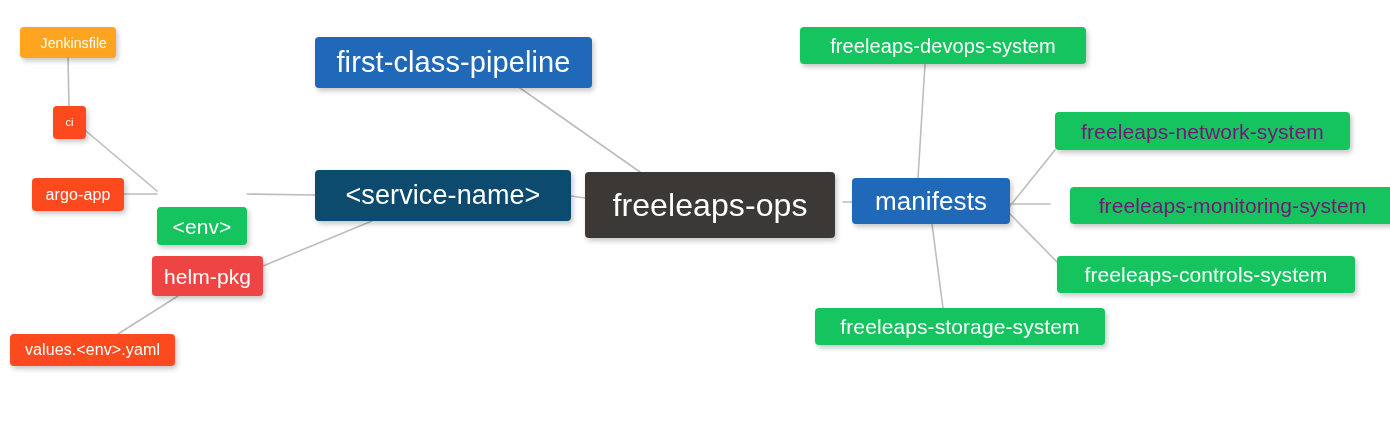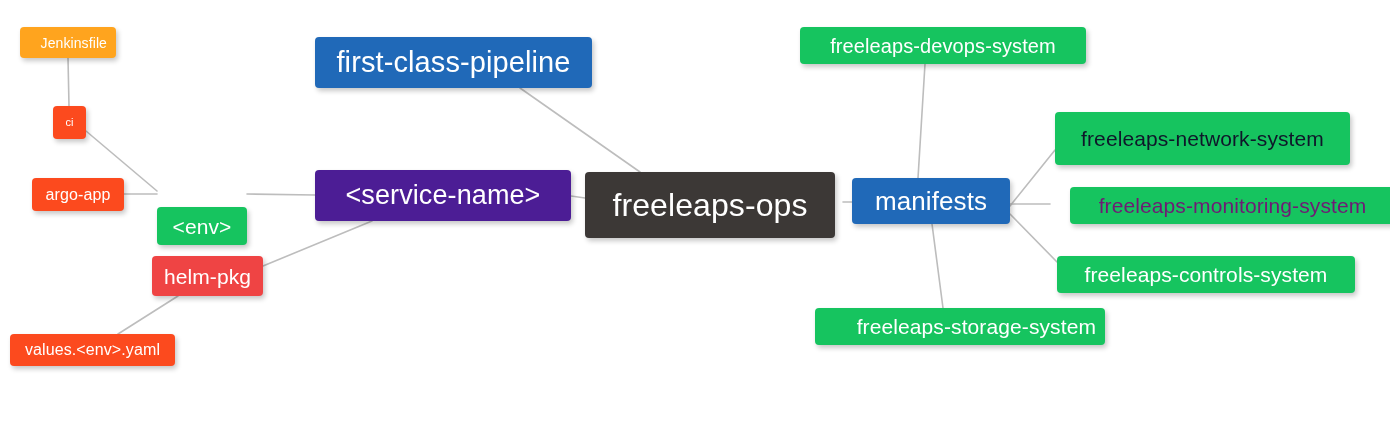--- a/index.html
+++ b/index.html
@@ -79,38 +79,38 @@
       </div>
       <div class="node" style="left: 152px; top: 256px; width: 111px; height: 40px; background: #ef4444; font-size: 21px; color: rgb(255, 255, 255);">
         <span class="node-label">helm-pkg</span>
       </div>
       <div class="node" style="left: 10px; top: 334px; width: 165px; height: 32px; background: rgb(252, 74, 30); font-size: 16px; color: rgb(255, 255, 255);">
         <span class="node-label">values.&lt;env&gt;.yaml</span>
       </div>
       <div class="node" style="left: 315px; top: 37px; width: 277px; height: 51px; background: rgb(32, 105, 184); font-size: 29px; color: rgb(255, 255, 255);">
         <span class="node-label">first-class-pipeline</span>
       </div>
-      <div class="node" style="left: 315px; top: 170px; width: 256px; height: 51px; background: #4c1d95; font-size: 27px; color: rgb(255, 255, 255);">
+      <div class="node" style="left: 315px; top: 170px; width: 256px; height: 51px; background: #0c4a6e; font-size: 27px; color: rgb(255, 255, 255);">
         <span class="node-label">&lt;service-name&gt;</span>
       </div>
       <div class="node" style="left: 585px; top: 172px; width: 250px; height: 66px; background: rgb(60, 56, 54); font-size: 32px; color: rgb(255, 255, 255);">
         <span class="node-label">freeleaps-ops</span>
       </div>
       <div class="node" style="left: 852px; top: 178px; width: 158px; height: 46px; background: rgb(32, 105, 184); font-size: 26px; color: rgb(255, 255, 255);">
         <span class="node-label">manifests</span>
       </div>
       <div class="node" style="left: 800px; top: 27px; width: 286px; height: 37px; background: rgb(22, 196, 95); font-size: 20px; color: rgb(255, 255, 255);">
         <span class="node-label">freeleaps-devops-system</span>
       </div>
-      <div class="node" style="left: 1055px; top: 112px; width: 295px; height: 53px; background: rgb(22, 196, 95); font-size: 21px; color: #0f172a;">
+      <div class="node" style="left: 1055px; top: 112px; width: 295px; height: 38px; background: rgb(22, 196, 95); font-size: 21px; color: #701a75;">
         <span class="node-label">freeleaps-network-system</span>
       </div>
       <div class="node" style="left: 1050px; top: 187px; width: 325px; height: 37px; background: rgb(22, 196, 95); font-size: 21px; color: #701a75; margin-left: 20px;">
         <span class="node-label">freeleaps-monitoring-system</span>
       </div>
       <div class="node" style="left: 1057px; top: 256px; width: 298px; height: 37px; background: rgb(22, 196, 95); font-size: 21px; color: rgb(255, 255, 255);">
         <span class="node-label">freeleaps-controls-system</span>
       </div>
-      <div class="node" style="left: 815px; top: 308px; width: 290px; height: 37px; background: rgb(22, 196, 95); font-size: 21px; color: rgb(255, 255, 255); justify-content: flex-end;">
+      <div class="node" style="left: 815px; top: 308px; width: 290px; height: 37px; background: rgb(22, 196, 95); font-size: 21px; color: rgb(255, 255, 255);">
         <span class="node-label">freeleaps-storage-system</span>
       </div>
     </div>
 </div>
 
 </body></html>

